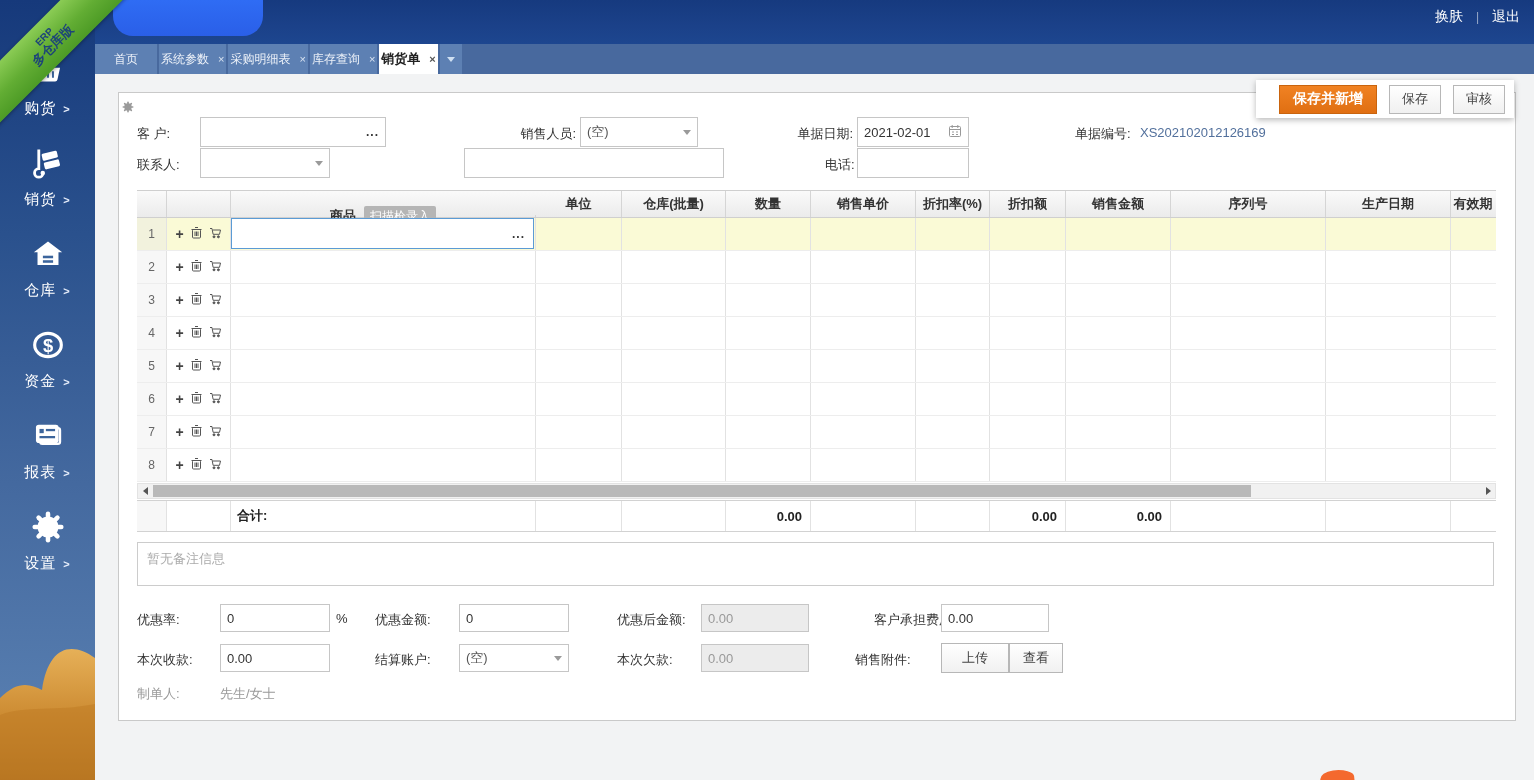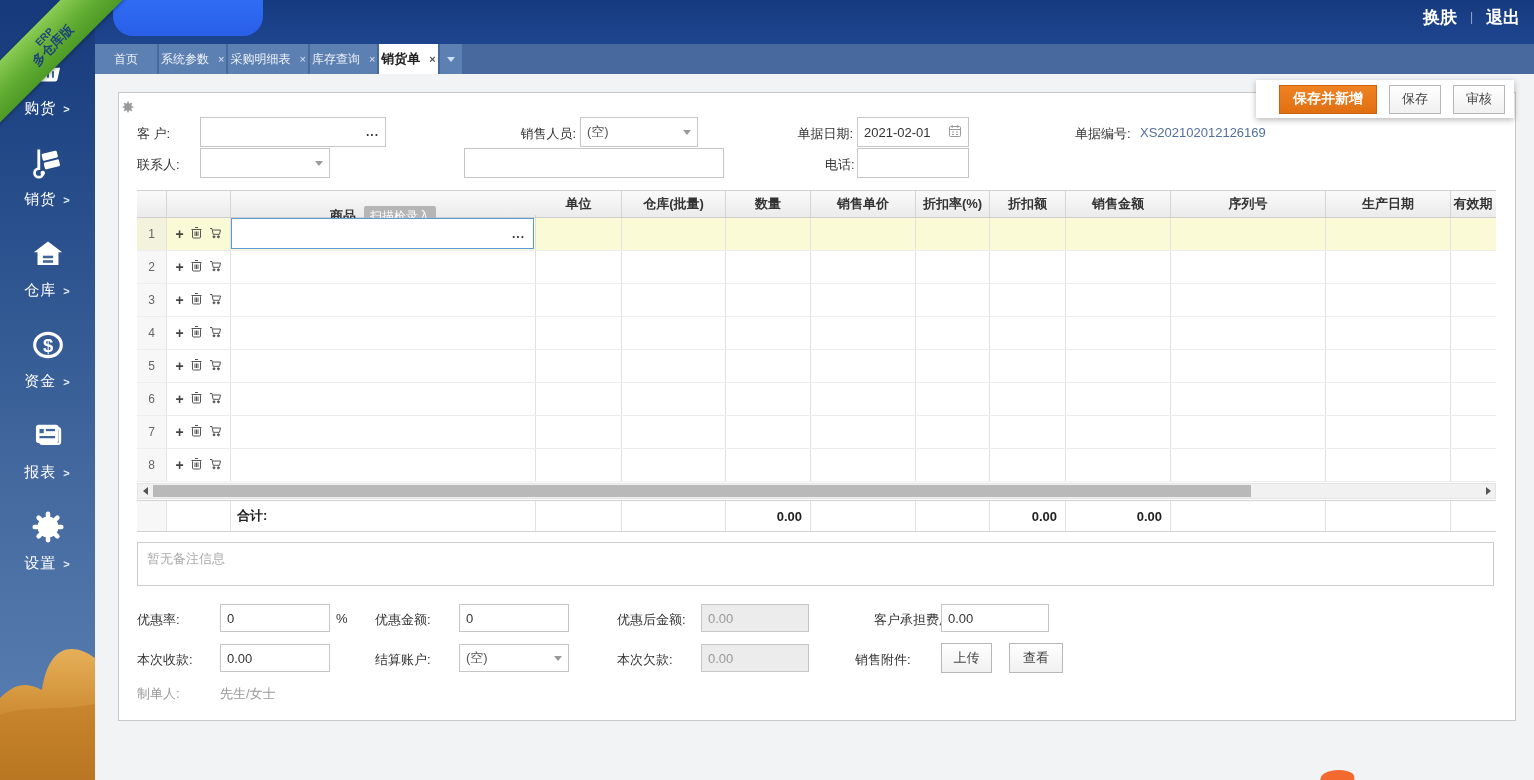--- a/index.html
+++ b/index.html
@@ -5,21 +5,21 @@
   html,body{margin:0;padding:0;}
   body{font-family:"Liberation Sans","DejaVu Sans",sans-serif;}
   #stage{position:relative;width:1534px;height:780px;overflow:hidden;background:#f2f3f4;}
 
   
   .topbar{position:absolute;left:0;top:0;width:1534px;height:44px;
     background:linear-gradient(180deg,#163a7f 0%,#1b4189 60%,#1d468f 100%);}
   .logo-blob{position:absolute;left:113px;top:0;width:150px;height:36px;
     background:linear-gradient(180deg,#2f6cf4,#2a5fe8);border-radius:0 0 20px 20px;}
   .top-links{position:absolute;right:14px;top:0;height:34px;display:flex;align-items:center;gap:13px;}
-  .top-link{color:#fff;font-size:17px;cursor:pointer;font-weight:bold;}
+  .top-link{color:#fff;font-size:14px;cursor:pointer;}
   .top-divider{color:rgba(255,255,255,.55);font-size:12px;}
 
   
   .tabstrip{position:absolute;left:95px;top:44px;width:1439px;height:30px;background:#48699e;
     display:flex;align-items:stretch;}
   .tab{margin-right:2px;padding:0 2px;display:flex;align-items:center;gap:9px;
     background:#5d80b3;color:#eef2f9;font-size:12px;cursor:pointer;white-space:nowrap;}
   .tab .x{font-size:11px;color:#d9e3f2;cursor:pointer;}
   .tab.active{background:#ffffff;color:#222;font-weight:bold;font-size:13px;}
   .tab.active .x{color:#555;}
@@ -670,20 +670,20 @@
   <div class="flabel" style="left:137px;top:651px;">本次收款:</div>
   <input class="tinput" style="left: 220px; top: 644px; width: 110px; height: 28px;" value="0.00">
   <div class="flabel" style="left:375px;top:651px;">结算账户:</div>
   <div class="selbox" style="left:459px;top:644px;width:110px;height:28px;">
     <span>(空)</span>
     <span class="caret"></span>
   </div>
   <div class="flabel" style="left:617px;top:651px;">本次欠款:</div>
   <input class="tinput disabled" style="left: 701px; top: 644px; width: 108px; height: 28px;" disabled="" value="0.00">
   <div class="flabel" style="left:855px;top:651px;">销售附件:</div>
-  <div class="fbtn" style="left:941px;top:643px;width:51px;">上传</div>
+  <div class="fbtn" style="left:941px;top:643px;width:68px;">上传</div>
   <div class="fbtn" style="left:1009px;top:643px;width:54px;">查看</div>
 
   <div class="flabel muted" style="left:137px;top:685px;">制单人:</div>
   <div class="flabel muted" style="left:220px;top:685px;">先生/女士</div>
 
   <div class="swoosh"></div>
 </div>
 
 </body></html>

